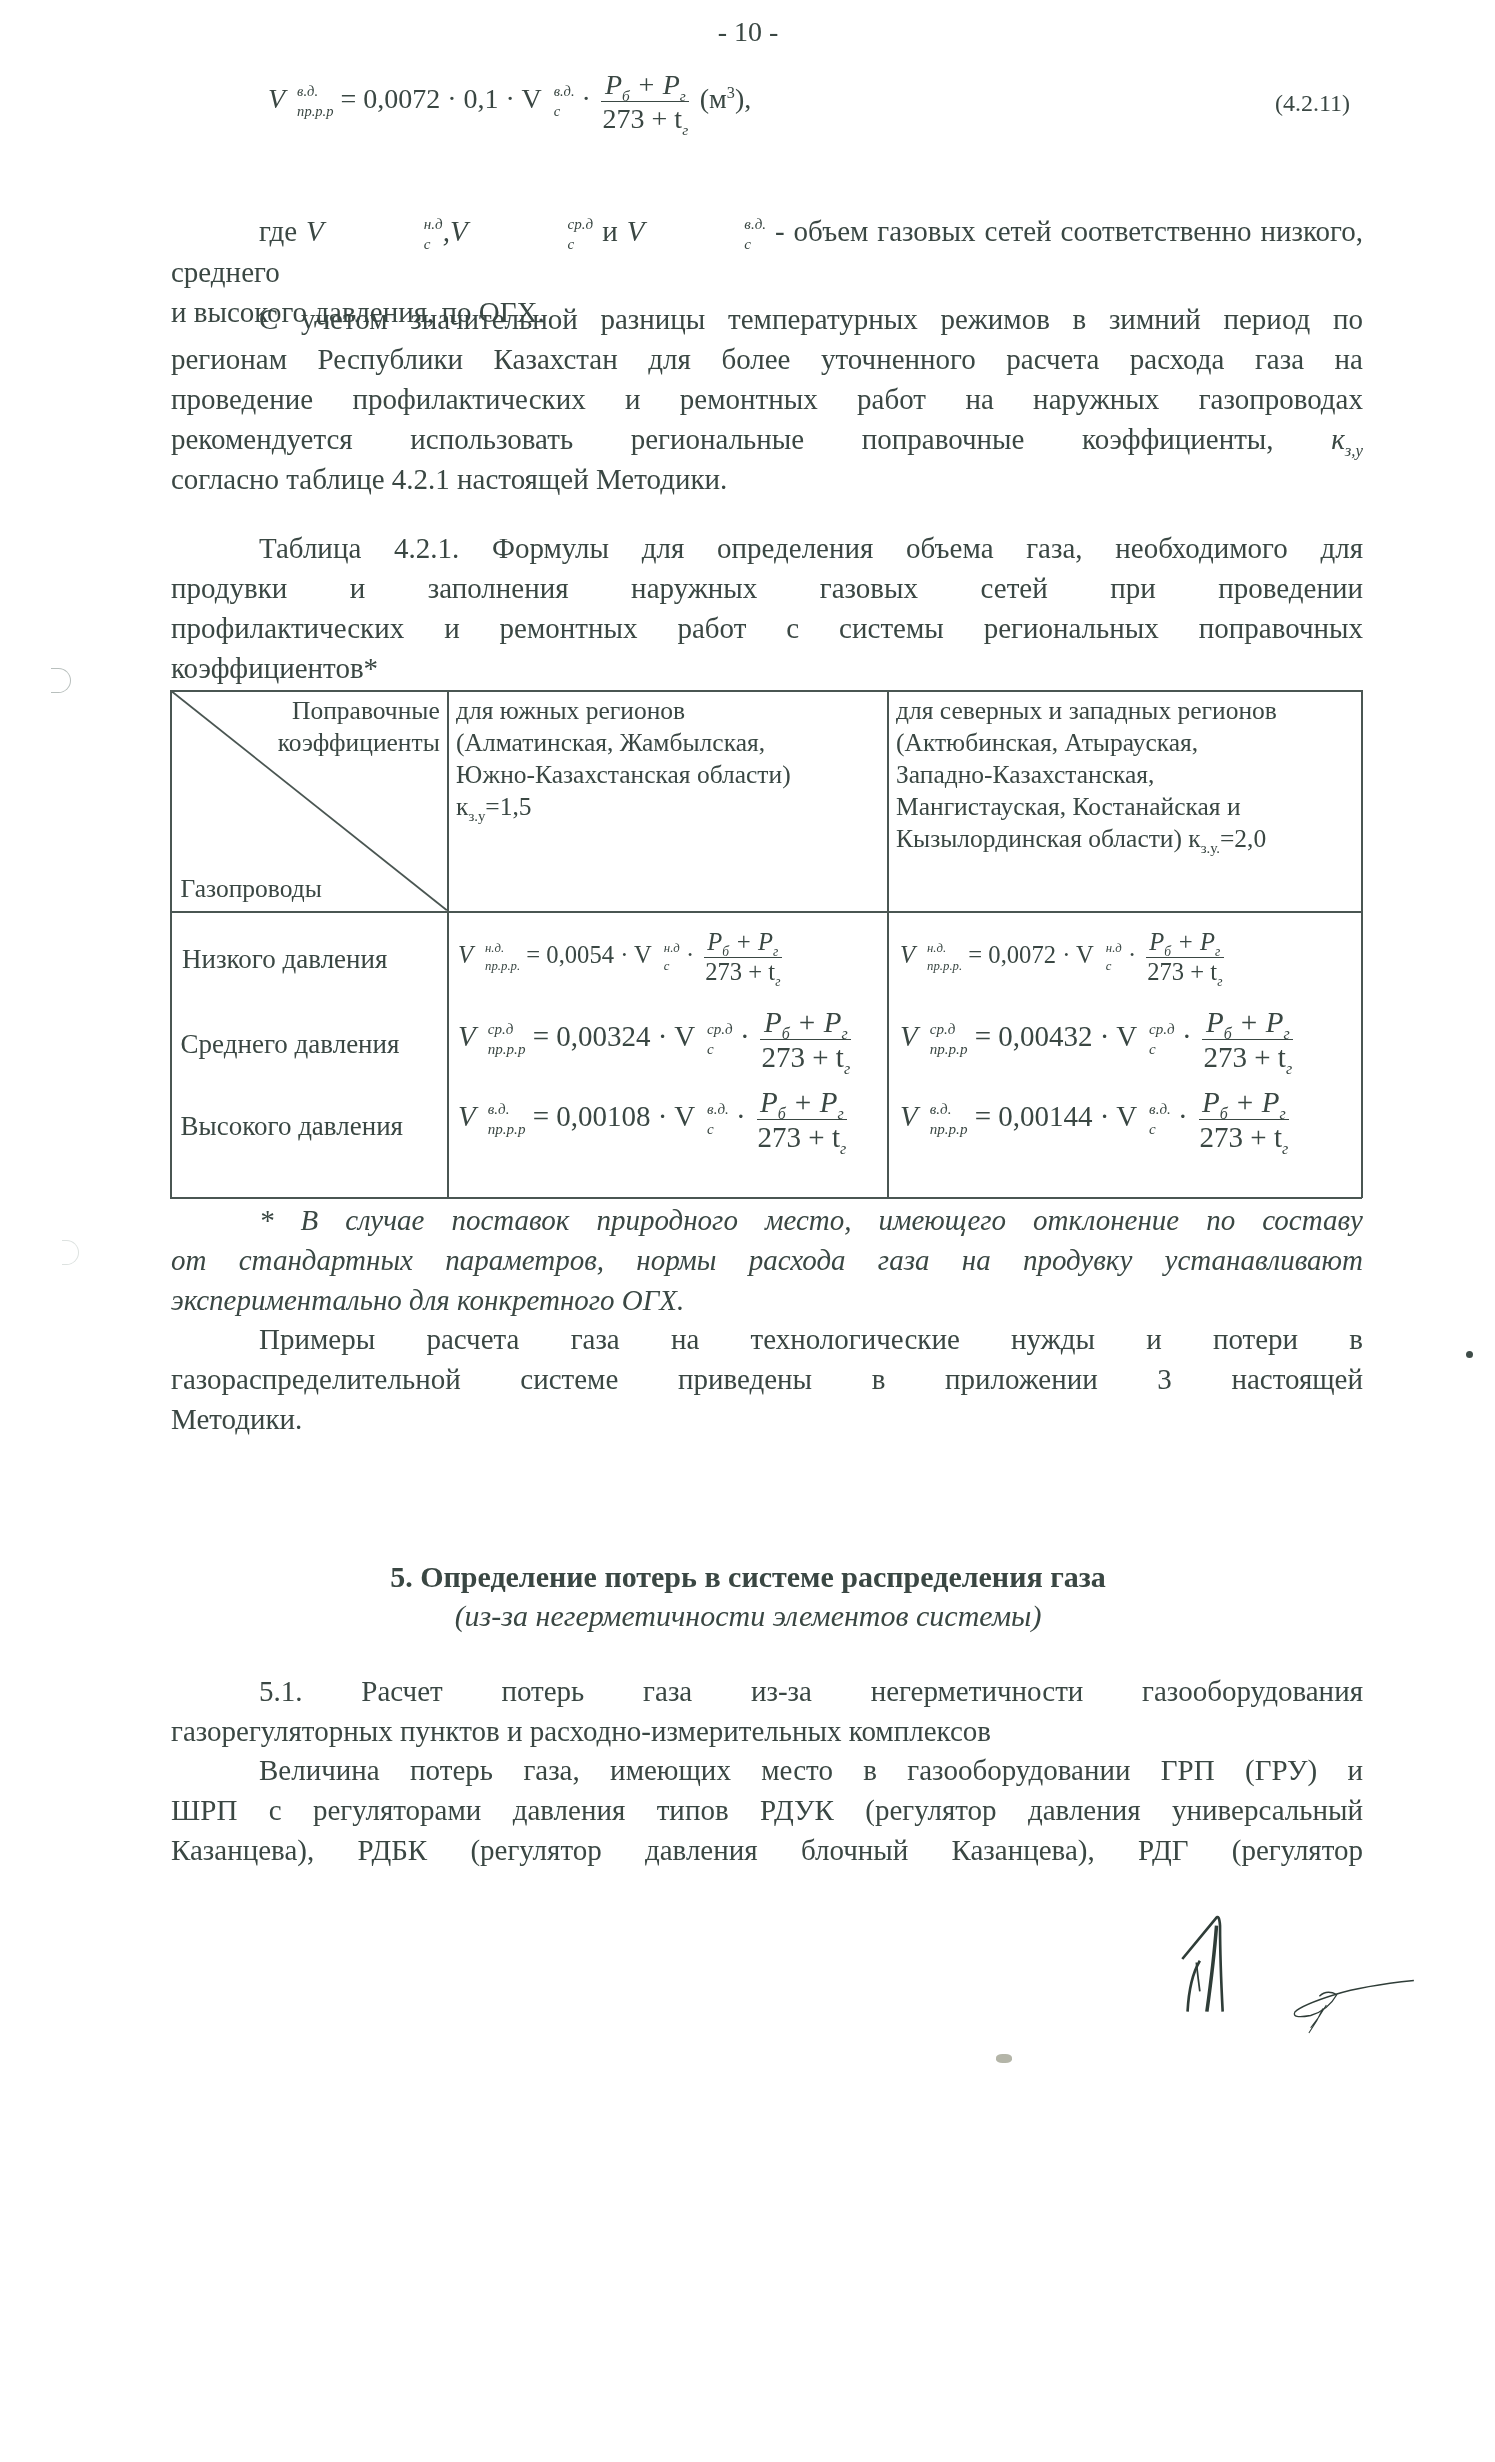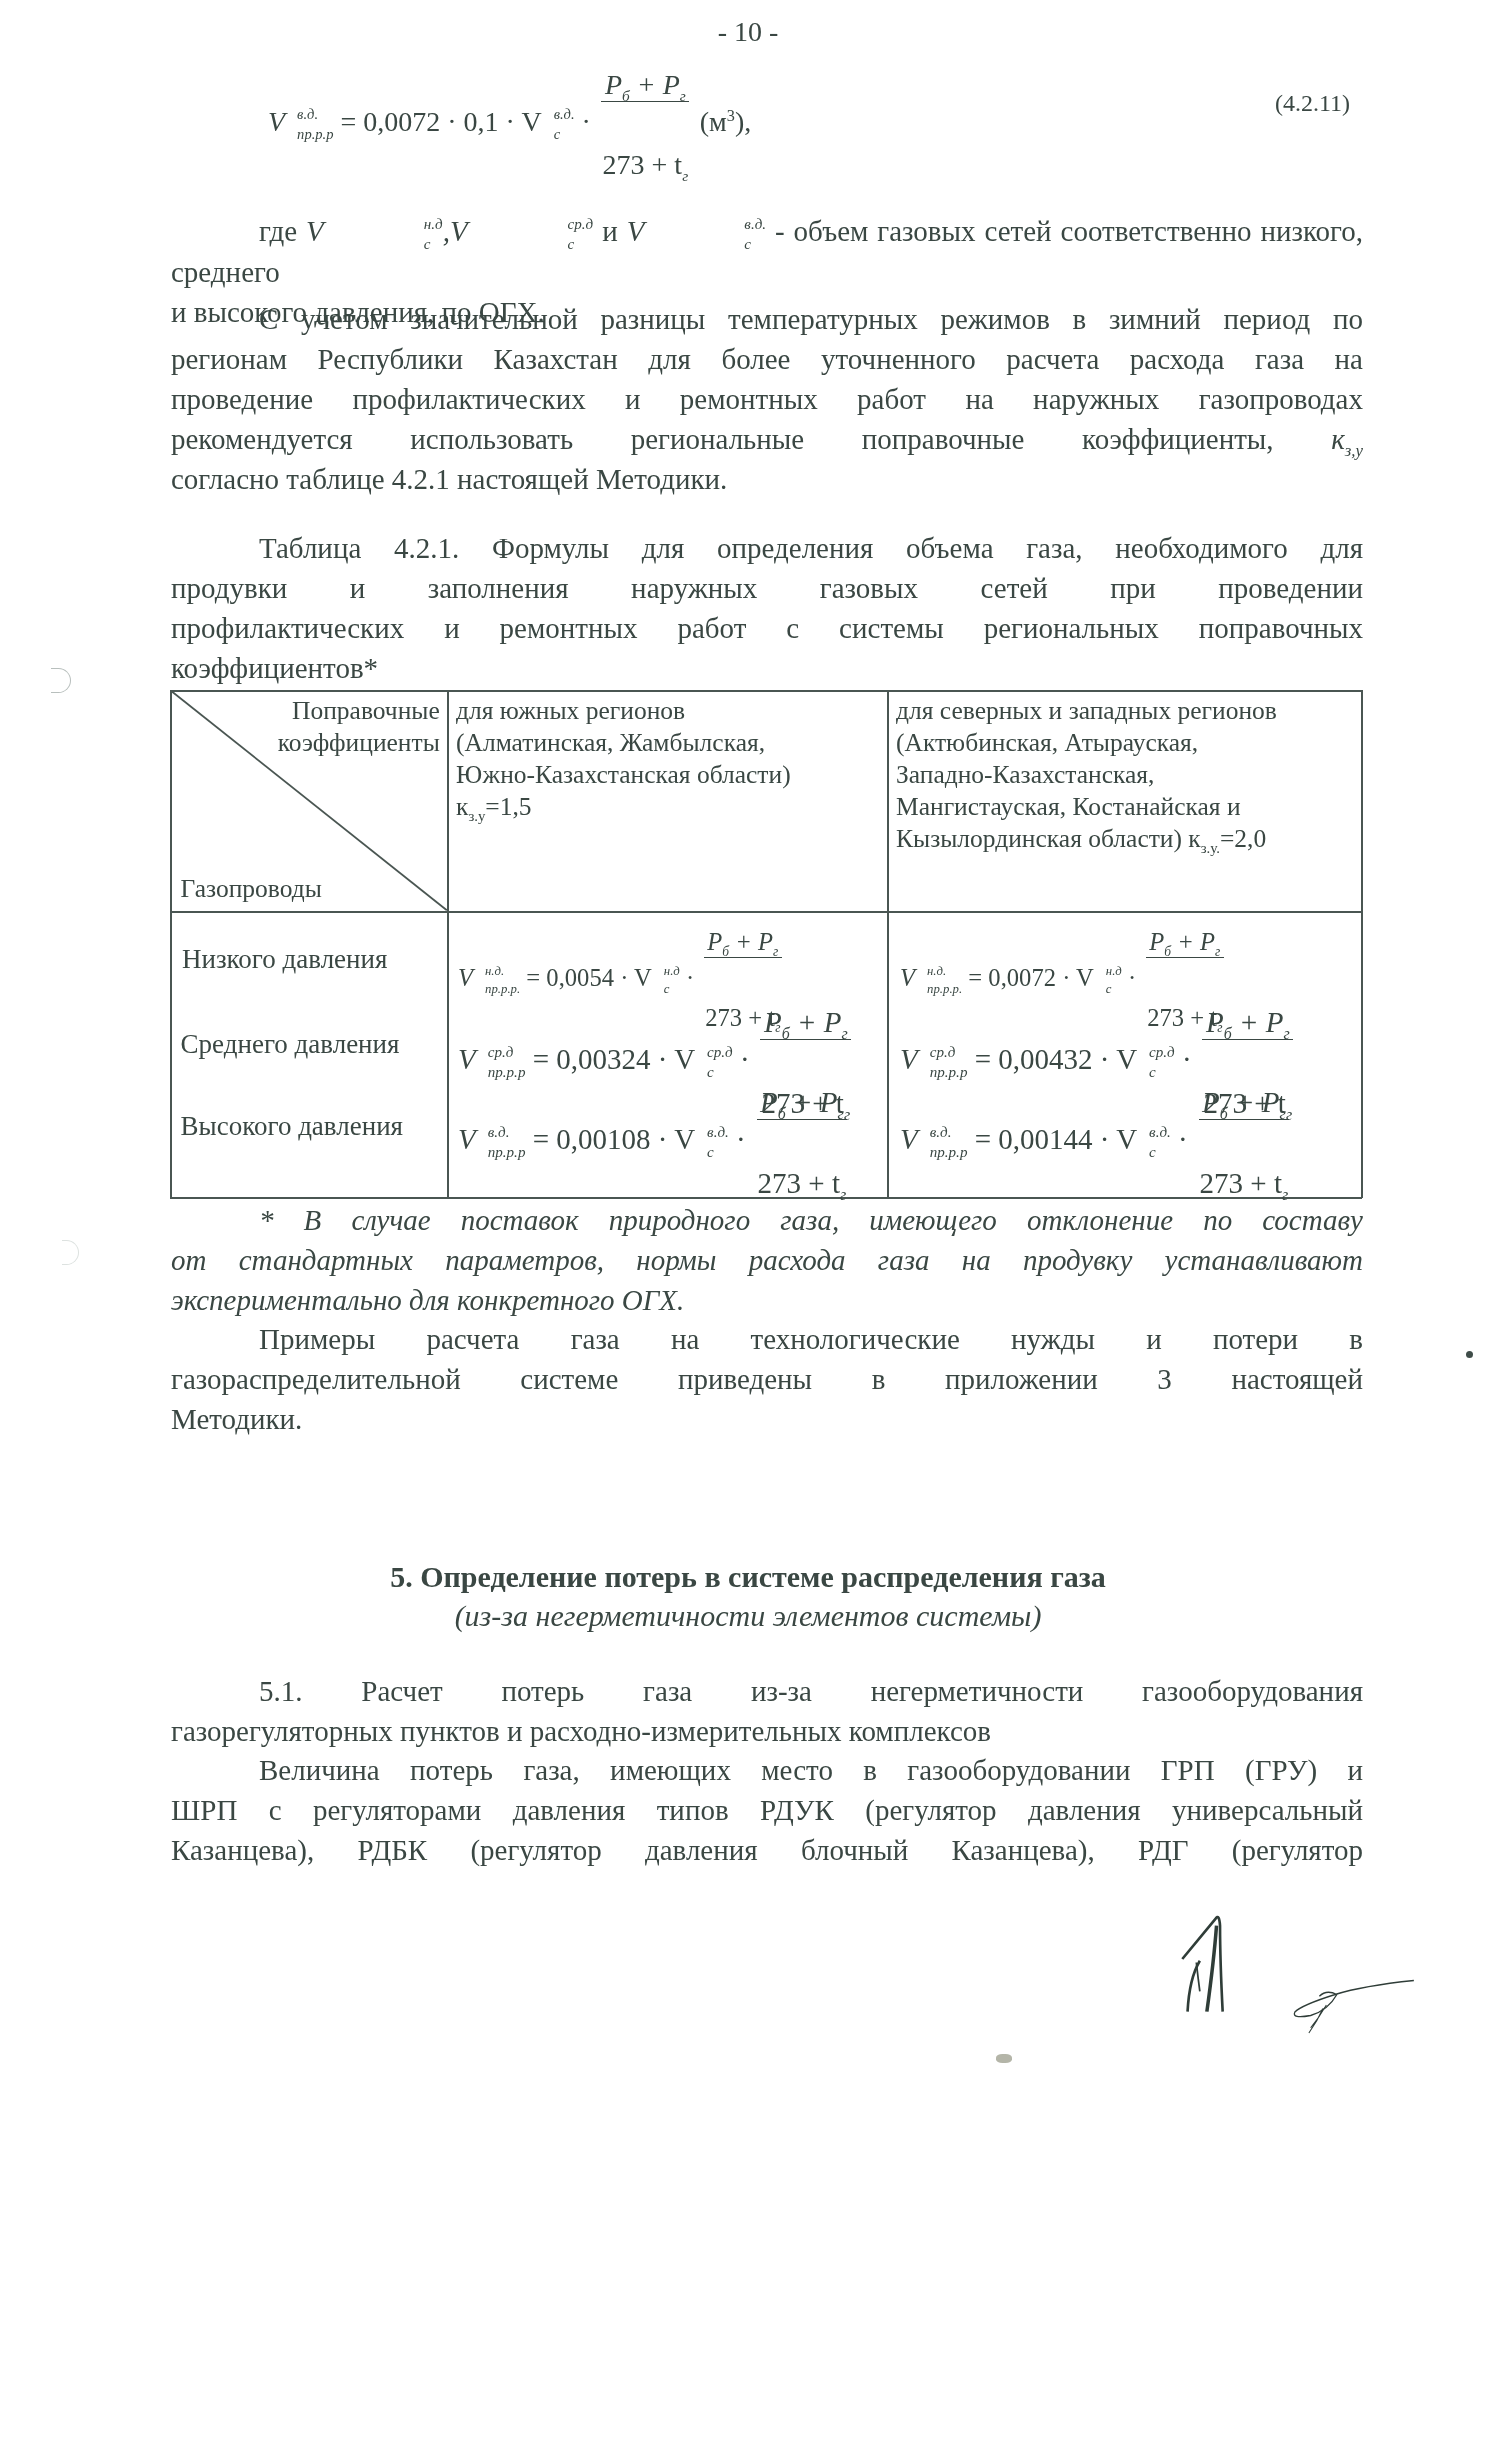--- a/index.html
+++ b/index.html
@@ -11,21 +11,21 @@
   .abs { position: absolute; }
   .txt { font-size: 29px; line-height: 40px; }
   .just { text-align: justify; text-align-last: justify; }
   .it { font-style: italic; }
   .math { font-family: "Liberation Serif", "DejaVu Serif", serif; font-style: italic; }
   .upright { font-style: normal; }
   sup, sub { font-size: 58%; line-height: 0; }
   .ss { display: inline-flex; flex-direction: column; vertical-align: middle; line-height: 1; font-size: 52%; font-style: italic; margin-left: 12px; }
   .ss span { display: block; }
   .ss .top { margin-bottom: 5.3px; }
-  .frac { display: inline-flex; flex-direction: column; align-items: center; vertical-align: middle; margin: 0 3.5px; gap: 46px; }
+  .frac { display: inline-flex; flex-direction: column; align-items: center; vertical-align: middle; margin: 0 3.5px; }
   .frac .num { border-bottom: 1.3px solid #3a4743; padding: 0 3.5px 1.8px 3.5px; line-height: 1.05; }
   .frac .den { padding-top: 1.8px; line-height: 1.05; }
   .frac sub { font-size: 55%; }
 
   #page-num { left: 0; width: 1496px; top: 16px; text-align: center; font-size: 28px; }
   #eq-main { left: 268px; top: 70px; font-size: 28px; line-height: 40px; white-space: nowrap; }
   #eq-num { left: 1275px; top: 90px; font-size: 24px; }
 
   #p-where { left: 171px; top: 211px; width: 1192px; }
   #p-where .l1 { text-indent: 88px; }
@@ -201,21 +201,21 @@
           <span class="top">в.д.</span>
           <span>с</span>
         </span><span class="upright"> · </span><span class="frac">
           <span class="num"><span>P</span><sub>б</sub><span> + P</span><sub>г</sub></span>
           <span class="den upright"><span>273 + t</span><sub class="it">г</sub></span>
         </span></div>
     </div>
 </div>
 
 <div id="footnote" class="abs txt it">
-  <div class="just" style="text-indent:88px">*  В случае поставок природного газа, имеющего отклонение по составу</div>
+  <div class="just" style="text-indent:88px">*  В случае поставок природного место, имеющего отклонение по составу</div>
   <div class="just">от стандартных параметров, нормы расхода газа на продувку устанавливают</div>
   <div>экспериментально для конкретного ОГХ.</div>
 </div>
 
 <div id="p-examples" class="abs txt">
   <div class="just" style="text-indent:88px">Примеры расчета газа на технологические нужды и потери в</div>
   <div class="just">газораспределительной системе приведены в приложении 3 настоящей</div>
   <div>Методики.</div>
 </div>
 

